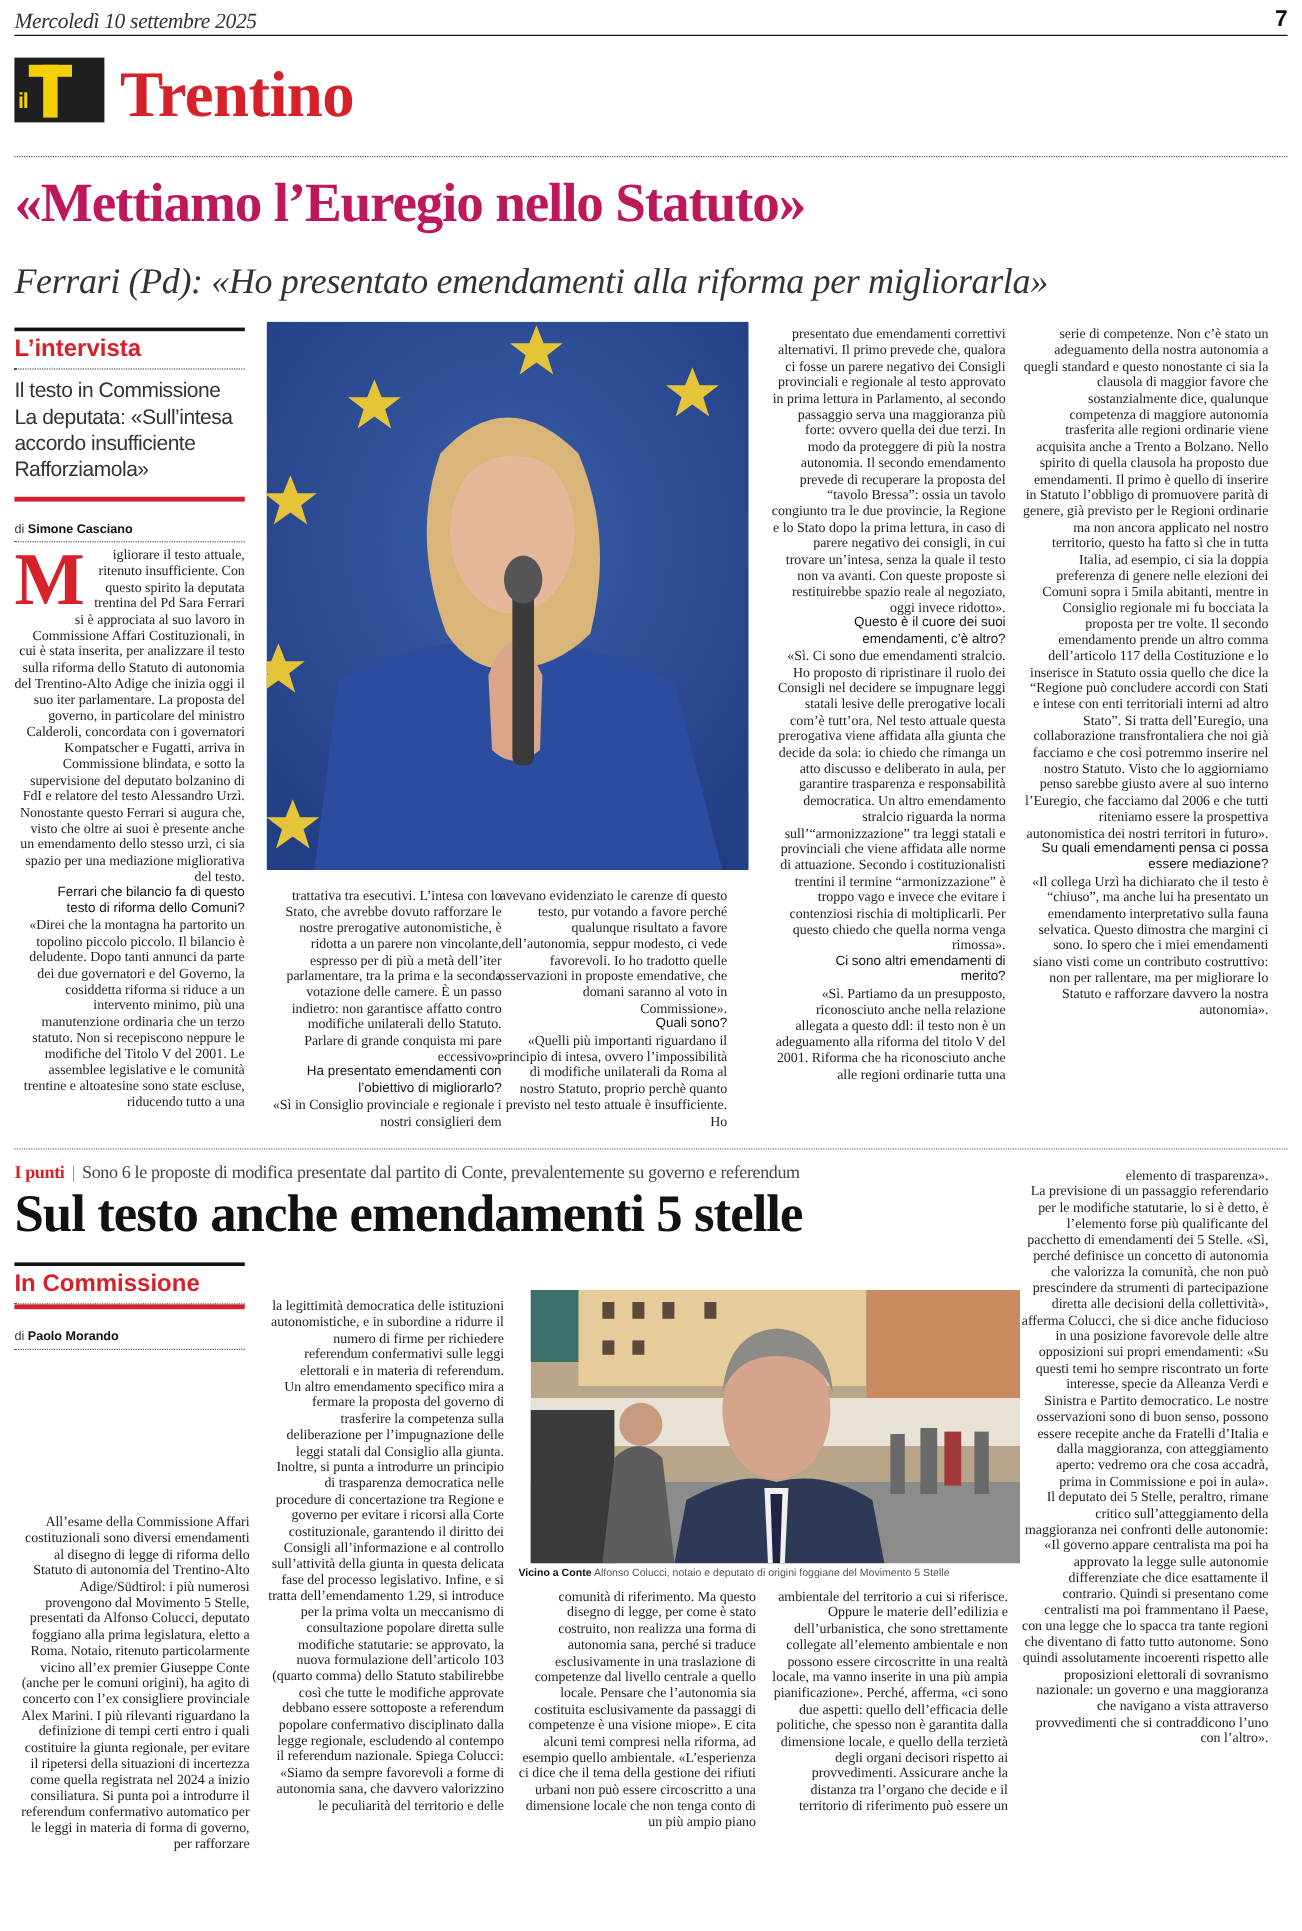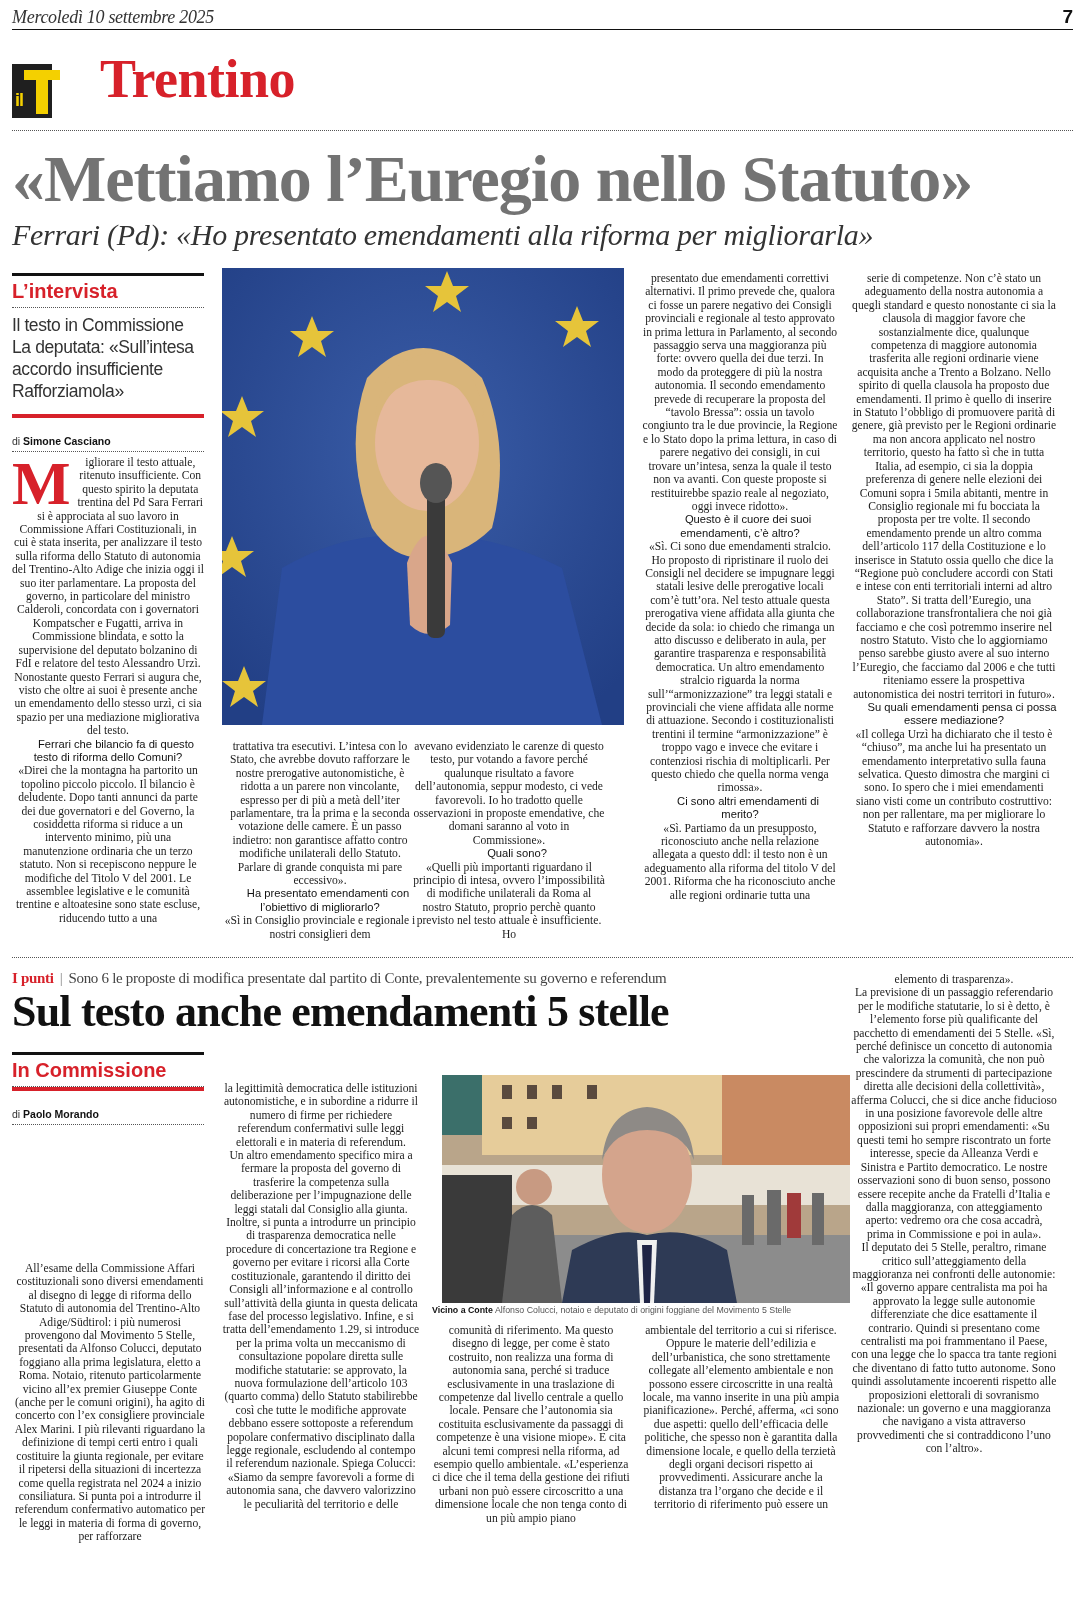--- a/index.html
+++ b/index.html
@@ -3,40 +3,40 @@
 <meta charset="utf-8">
 <style>
   * { box-sizing: border-box; margin: 0; padding: 0; }
   html, body { width: 1085px; height: 1609px; background: #ffffff; overflow: hidden; }
   body { position: relative; font-family: "DejaVu Serif", serif; color: #1a1a1a; }
 
   .topbar { position: absolute; left: 12px; top: 6px; width: 1061px; height: 24px; border-bottom: 1.5px solid #111; }
   .date { position: absolute; left: 0; top: 1px; font-family: "Liberation Serif", serif; font-style: italic; font-size: 18px; color: #333; letter-spacing: -0.3px; }
   .pagenum { position: absolute; right: 0; top: 0; font-family: "Liberation Sans", sans-serif; font-weight: bold; font-size: 19px; color: #111; }
 
-  .logo { position: absolute; left: 12px; top: 48px; width: 40px; height: 54px; background: #1f1f1f; margin-top: 16px; }
+  .logo { position: absolute; left: 12px; top: 48px; width: 75px; height: 54px; background: #1f1f1f; }
   .logo .t-top { position: absolute; left: 12px; top: 6px; width: 36px; height: 10px; background: #f4d000; }
   .logo .t-stem { position: absolute; left: 24px; top: 6px; width: 12px; height: 44px; background: #f4d000; }
   .logo .il { position: absolute; left: 3px; top: 26px; font-family: "Liberation Sans", sans-serif; font-weight: bold; font-size: 18px; color: #f4d000; letter-spacing: -1px; }
   .section-title { position: absolute; left: 100px; top: 52px; font-family: "Liberation Serif", serif; font-weight: bold; font-size: 54px; color: #d7212a; letter-spacing: -0.5px; line-height: 1; }
 
   .dotted-rule { position: absolute; height: 0; border-top: 1.5px dotted #555; }
 
-  .headline1 { position: absolute; left: 12px; top: 146px; font-family: "Liberation Serif", serif; font-weight: bold; font-size: 66px; line-height: 1; color: #737373; letter-spacing: -1px; white-space: nowrap; }
+  .headline1 { position: absolute; left: 12px; top: 146px; font-family: "Liberation Serif", serif; font-weight: bold; font-size: 46px; line-height: 1; color: #be185d; letter-spacing: -1px; white-space: nowrap; }
   .subhead1 { position: absolute; left: 12px; top: 218px; font-family: "Liberation Serif", serif; font-style: italic; font-size: 30px; color: #333; letter-spacing: -0.3px; white-space: nowrap; }
 
   .kicker-block { position: absolute; width: 192px; }
   .kicker-top-rule { border-top: 3px solid #111; margin-bottom: 4px; }
   .kicker { font-family: "Liberation Sans", sans-serif; font-weight: bold; font-size: 20px; color: #d7212a; padding-bottom: 4px; border-bottom: 1.5px dotted #555; }
   .summary { font-family: "Liberation Sans", sans-serif; font-size: 17.5px; line-height: 22px; color: #333; padding: 6px 0 12px; letter-spacing: -0.4px; }
   .red-rule { border-top: 4px solid #d7212a; }
   .byline { font-family: "Liberation Sans", sans-serif; font-size: 10.5px; padding: 17px 0 4px; border-bottom: 1.5px dotted #555; color: #333; }
   .byline b { font-weight: bold; color: #111; }
 
-  .col { position: absolute; font-family: "Liberation Serif", serif; font-size: 11.6px; line-height: 13.4px; color: #1d1d1d; text-align: center; }
+  .col { position: absolute; font-family: "Liberation Serif", serif; font-size: 11.6px; line-height: 13.4px; color: #1d1d1d; text-align: right; }
   .col p { margin: 0; }
   .col .q { font-family: "Liberation Sans", sans-serif; font-weight: normal; font-size: 11.2px; text-indent: 16px; color: #111; }
   .dropcap { float: left; font-family: "Liberation Serif", serif; font-size: 62px; line-height: 50px; color: #d7212a; margin: 2px 6px 0 0; font-weight: bold; }
 
   .photo { position: absolute; overflow: hidden; }
   .photo svg { display: block; width: 100%; height: 100%; }
 
   .ipunti { position: absolute; left: 12px; top: 970px; font-family: Liberation Serif, serif; font-size: 15px; color: #444; white-space: nowrap; letter-spacing: -0.3px; }
   .ipunti .lbl { color: #d7212a; font-weight: bold; }
   .ipunti .sep { color: #888; margin: 0 6px; }

